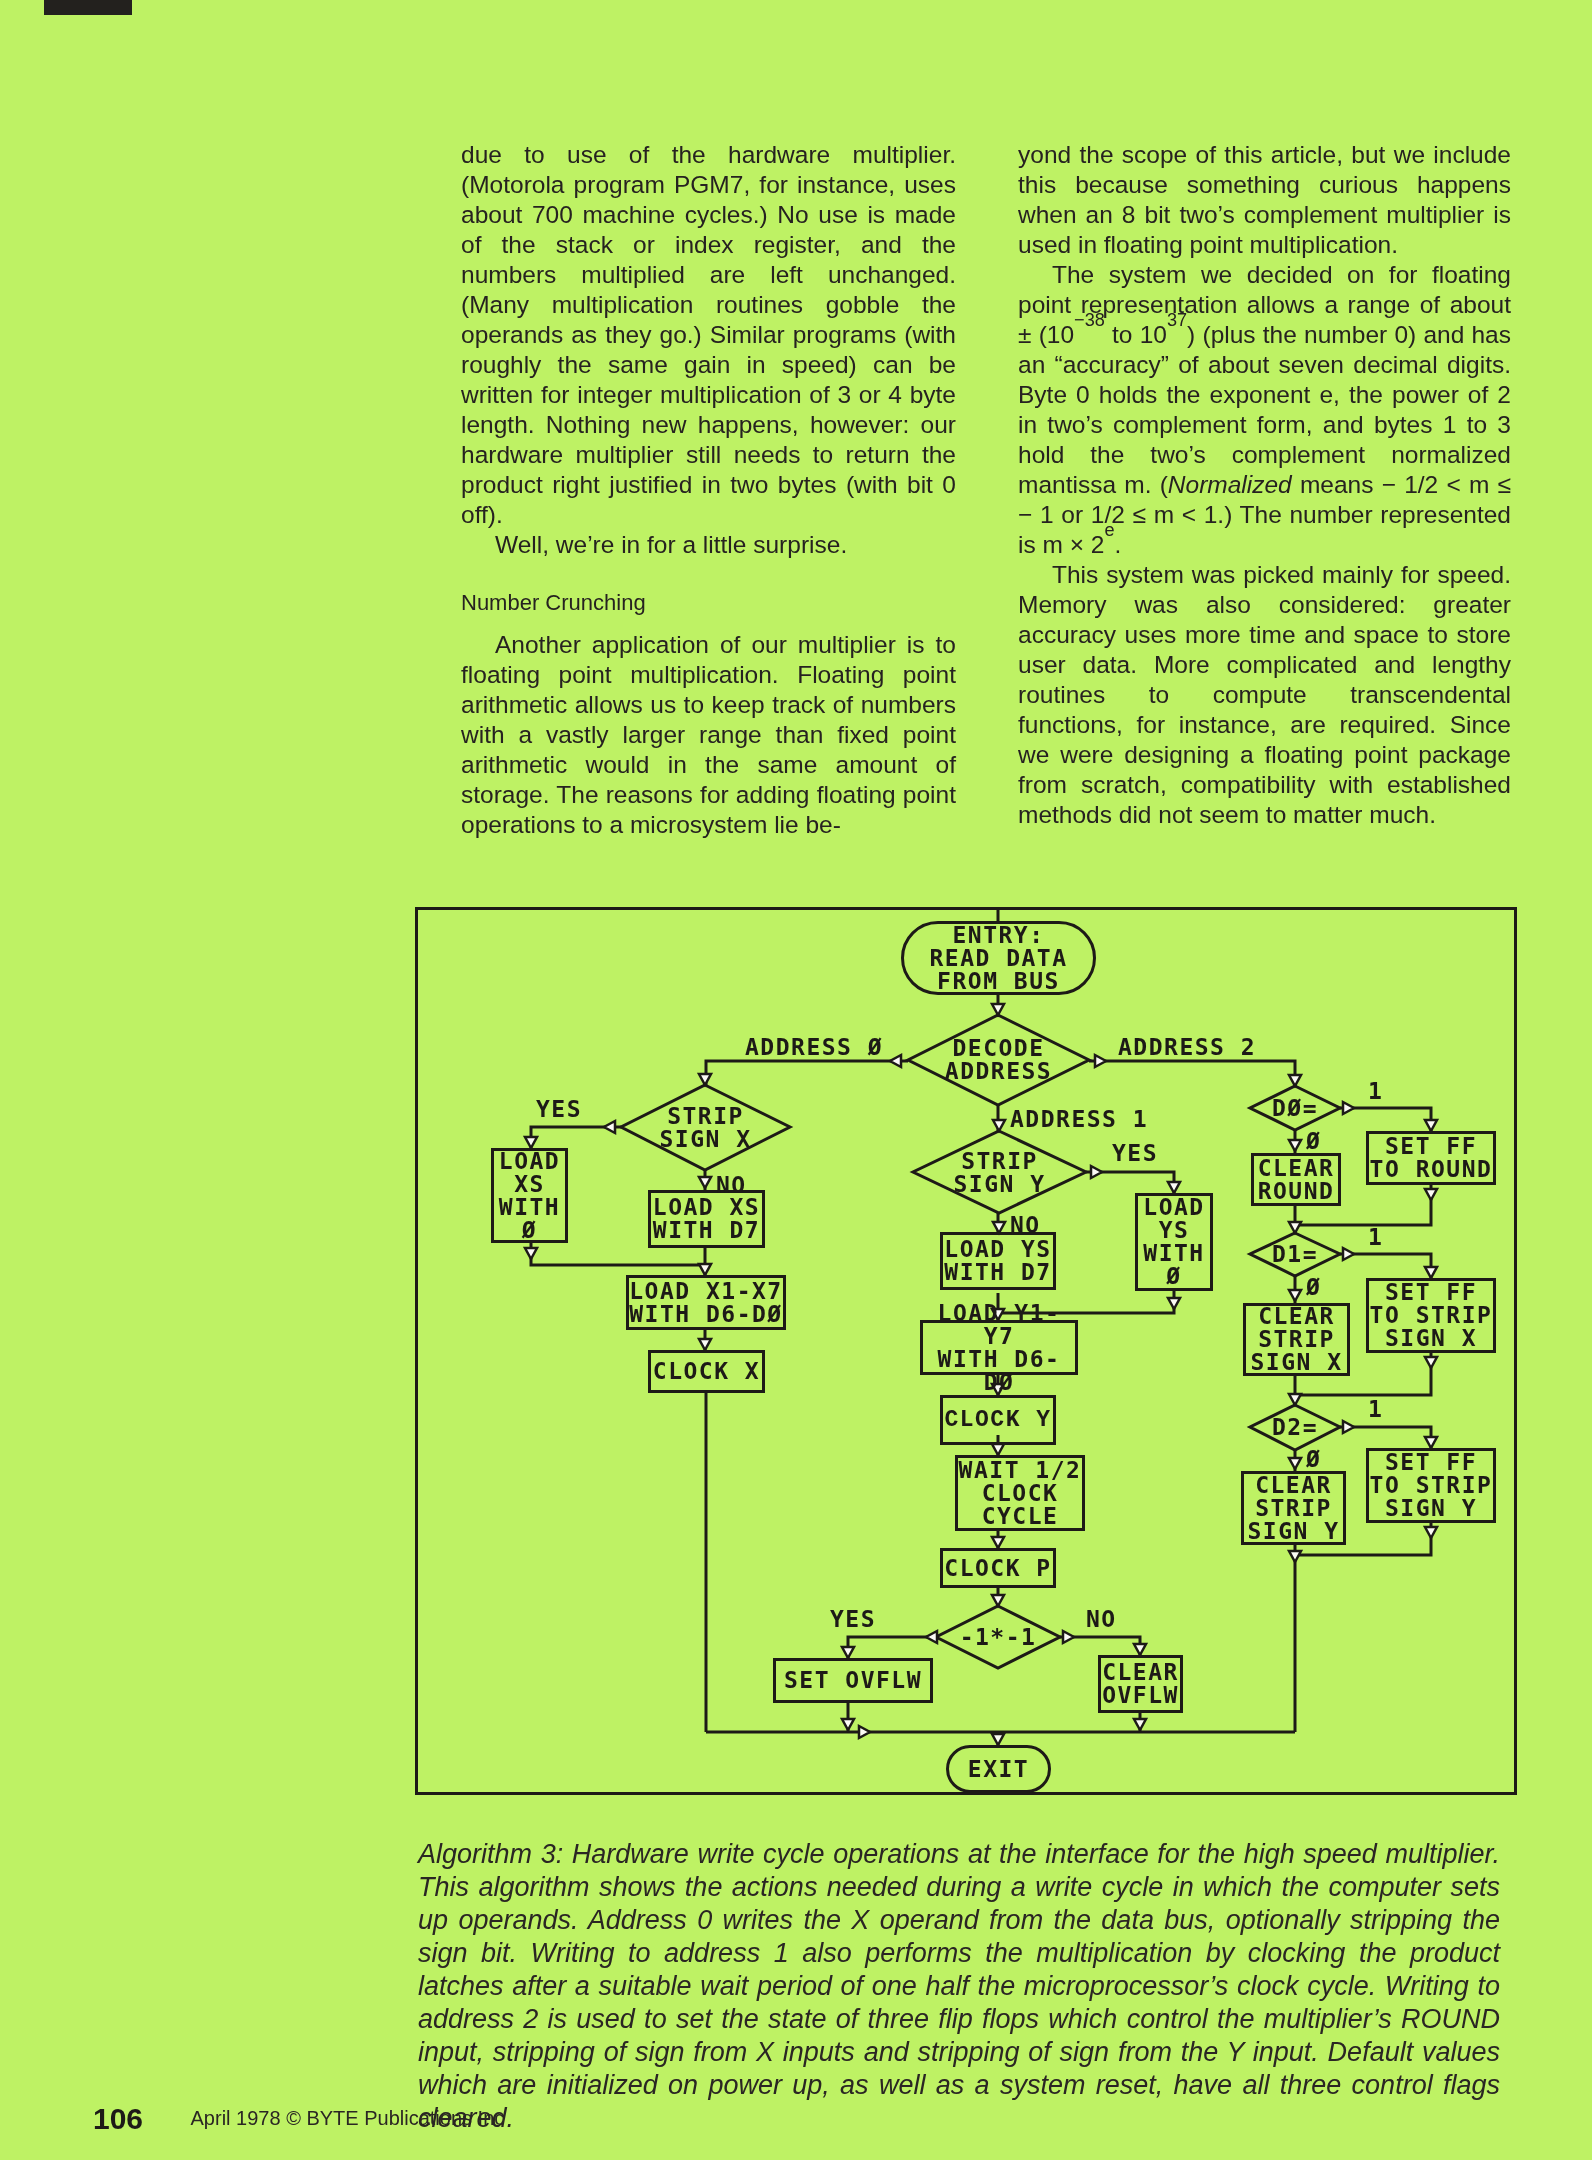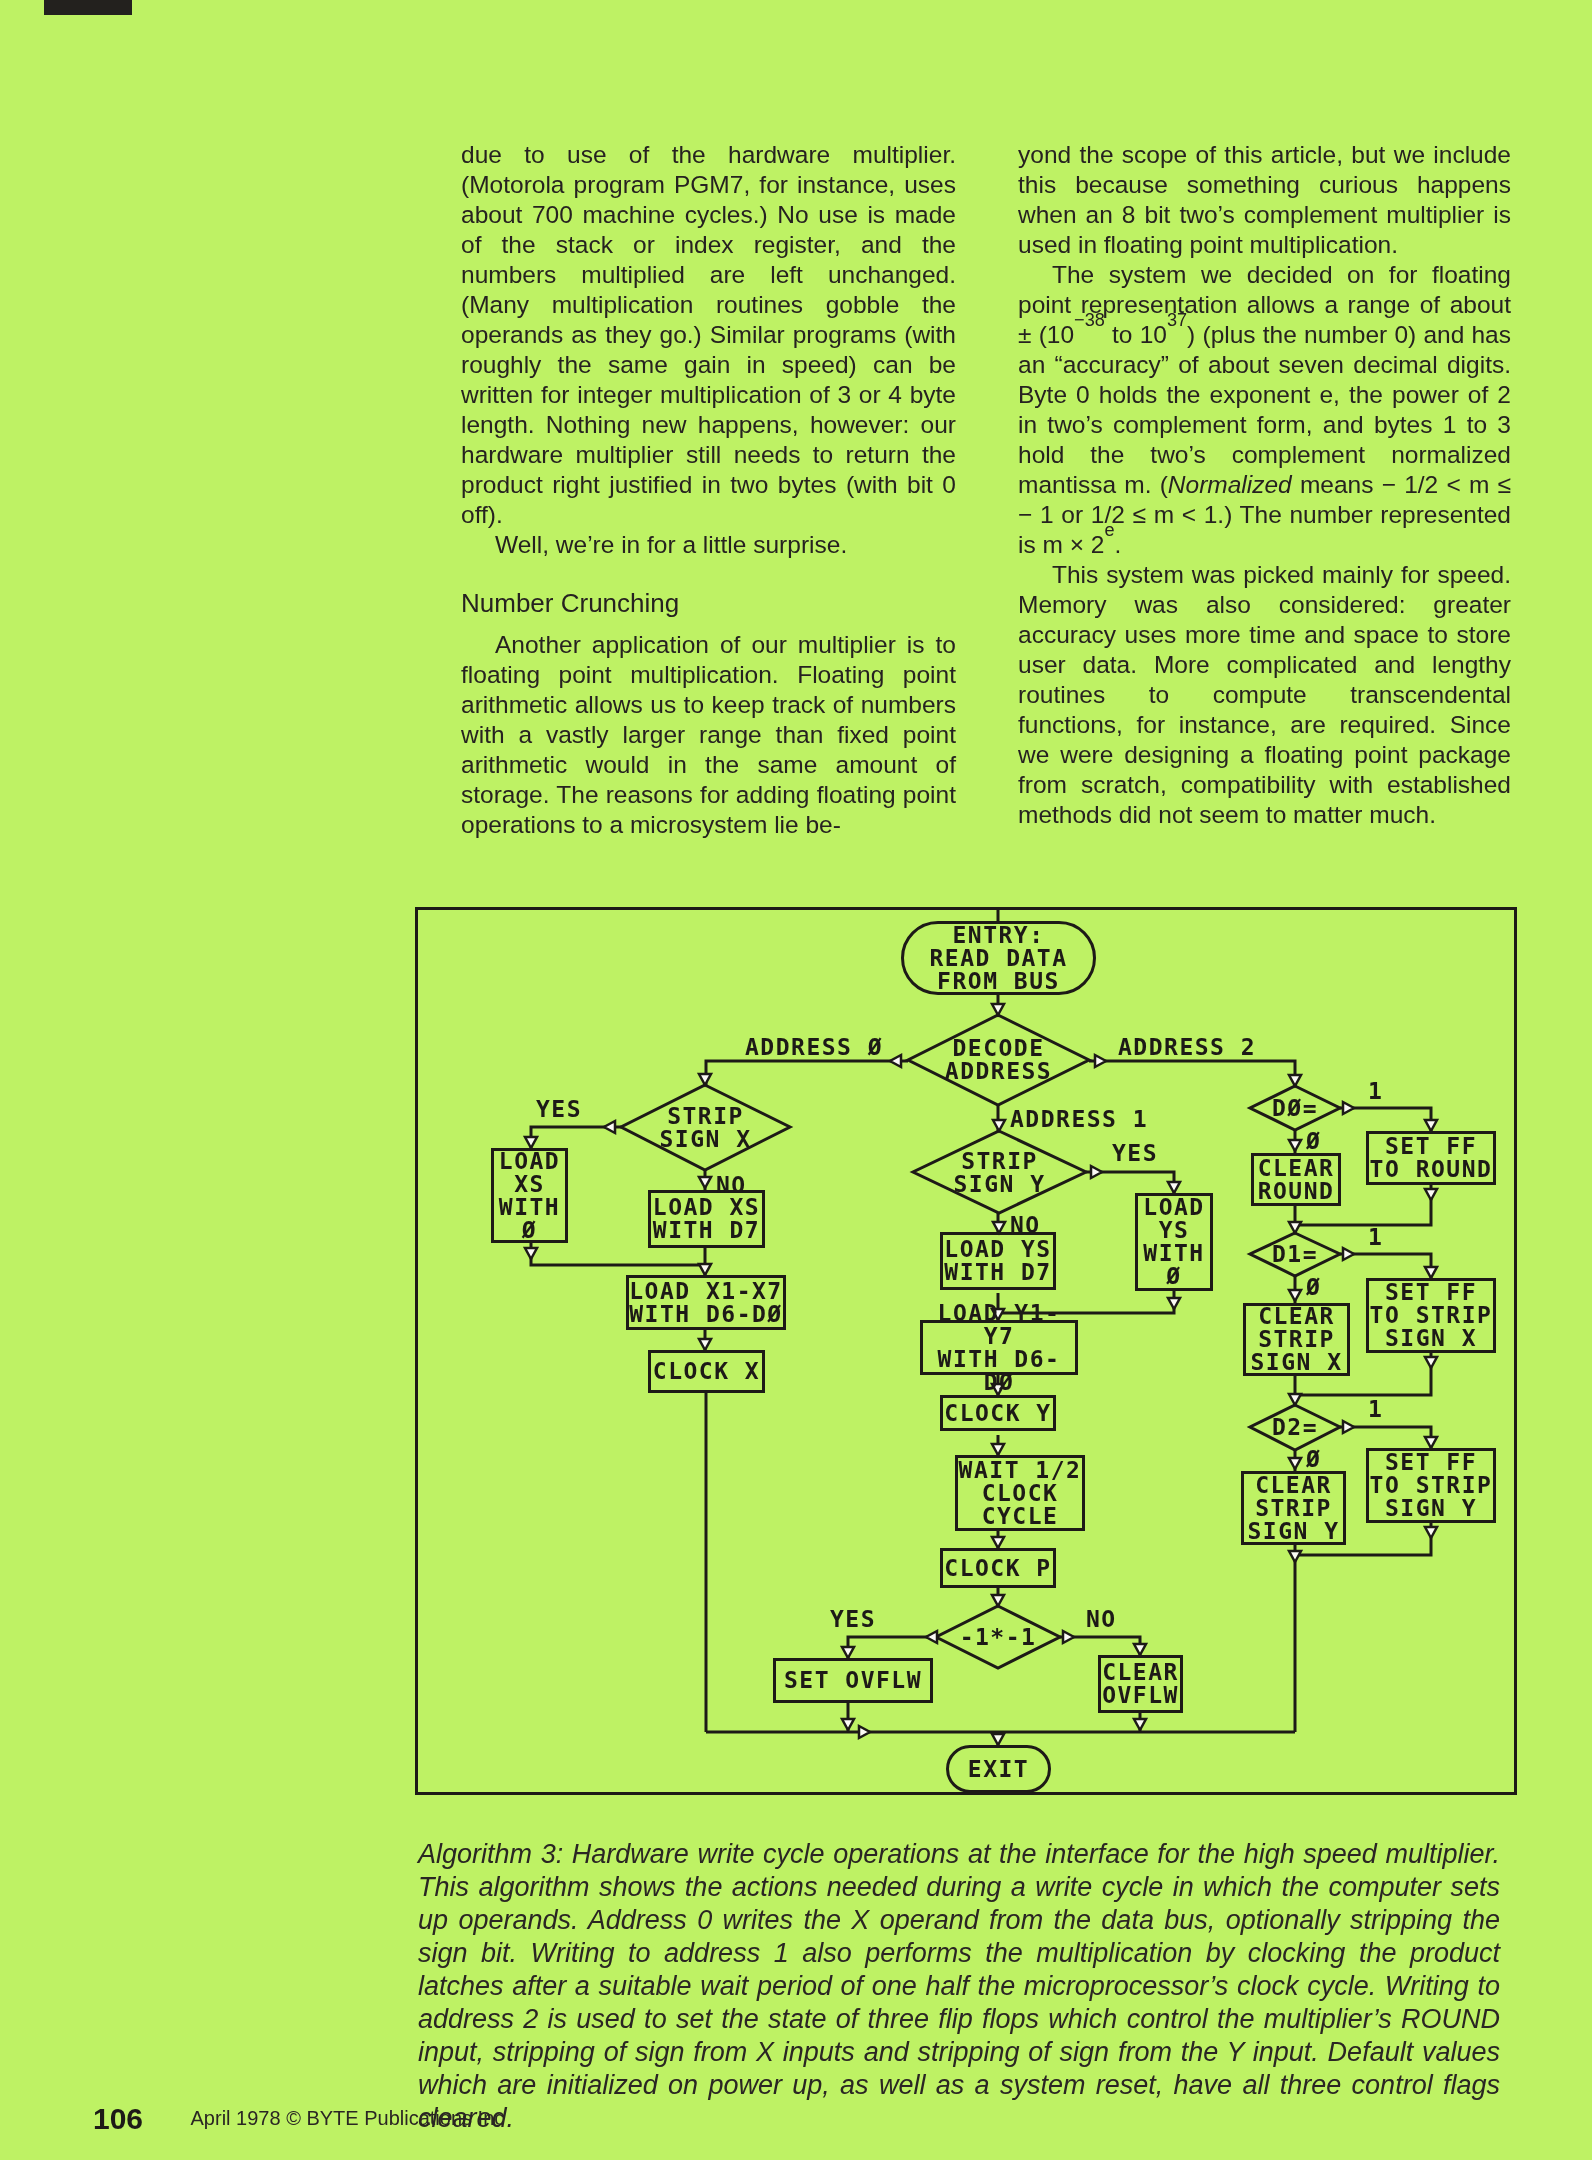--- a/index.html
+++ b/index.html
@@ -11,21 +11,21 @@
     color:#262220;
     overflow:hidden;
   }
   .scan-bar{position:absolute;left:44px;top:0;width:88px;height:15px;background:#23211e;}
   
   .col{position:absolute;top:140px;font-size:24.5px;line-height:30px;text-align:justify;}
   .col-left{left:461px;width:495px;}
   .col-right{left:1018px;width:493px;}
   .col p{margin:0;}
   .col p.indent{text-indent:34px;}
-  .subhead{margin:28px 0 12px 0;font-size:26px;font-weight:normal;text-align:left;}
+  .subhead{margin:28px 0 12px 0;font-size:22px;font-weight:normal;text-align:left;}
   sup{font-size:0.74em;line-height:0;position:relative;top:-0.45em;}
   
   .flowchart{
     position:absolute;left:415px;top:907px;width:1102px;height:888px;
     border:3px solid #1d1a17;box-sizing:border-box;
   }
   .flowchart svg{position:absolute;left:0;top:0;}
   .fbox,.foval,.dtext,.flabel{
     position:absolute;box-sizing:border-box;
     font-family:"DejaVu Sans Mono",monospace;
@@ -190,21 +190,21 @@
     <div class="fbox" style="left:230px;top:440px;width:117px;height:43px;">CLOCK X</div>
 
     <div class="fbox" style="left:717px;top:283px;width:78px;height:98px;">LOAD
 YS
 WITH
 Ø</div>
     <div class="fbox" style="left:522px;top:322px;width:116px;height:58px;">LOAD YS
 WITH D7</div>
     <div class="fbox" style="left:502px;top:410px;width:158px;height:55px;">LOAD Y1-Y7
 WITH D6-DØ</div>
-    <div class="fbox" style="left:522px;top:485px;width:116px;height:36px;">CLOCK Y</div>
+    <div class="fbox" style="left:522px;top:485px;width:116px;height:50px;font-family:Liberation Mono, monospace;">CLOCK Y</div>
     <div class="fbox" style="left:537px;top:545px;width:130px;height:76px;">WAIT 1/2
 CLOCK
 CYCLE</div>
     <div class="fbox" style="left:522px;top:638px;width:116px;height:40px;">CLOCK P</div>
     <div class="fbox" style="left:355px;top:748px;width:160px;height:45px;">SET OVFLW</div>
     <div class="fbox" style="left:680px;top:745px;width:85px;height:58px;">CLEAR
 OVFLW</div>
 
     <div class="fbox" style="left:948px;top:221px;width:130px;height:54px;">SET FF
 TO ROUND</div>

